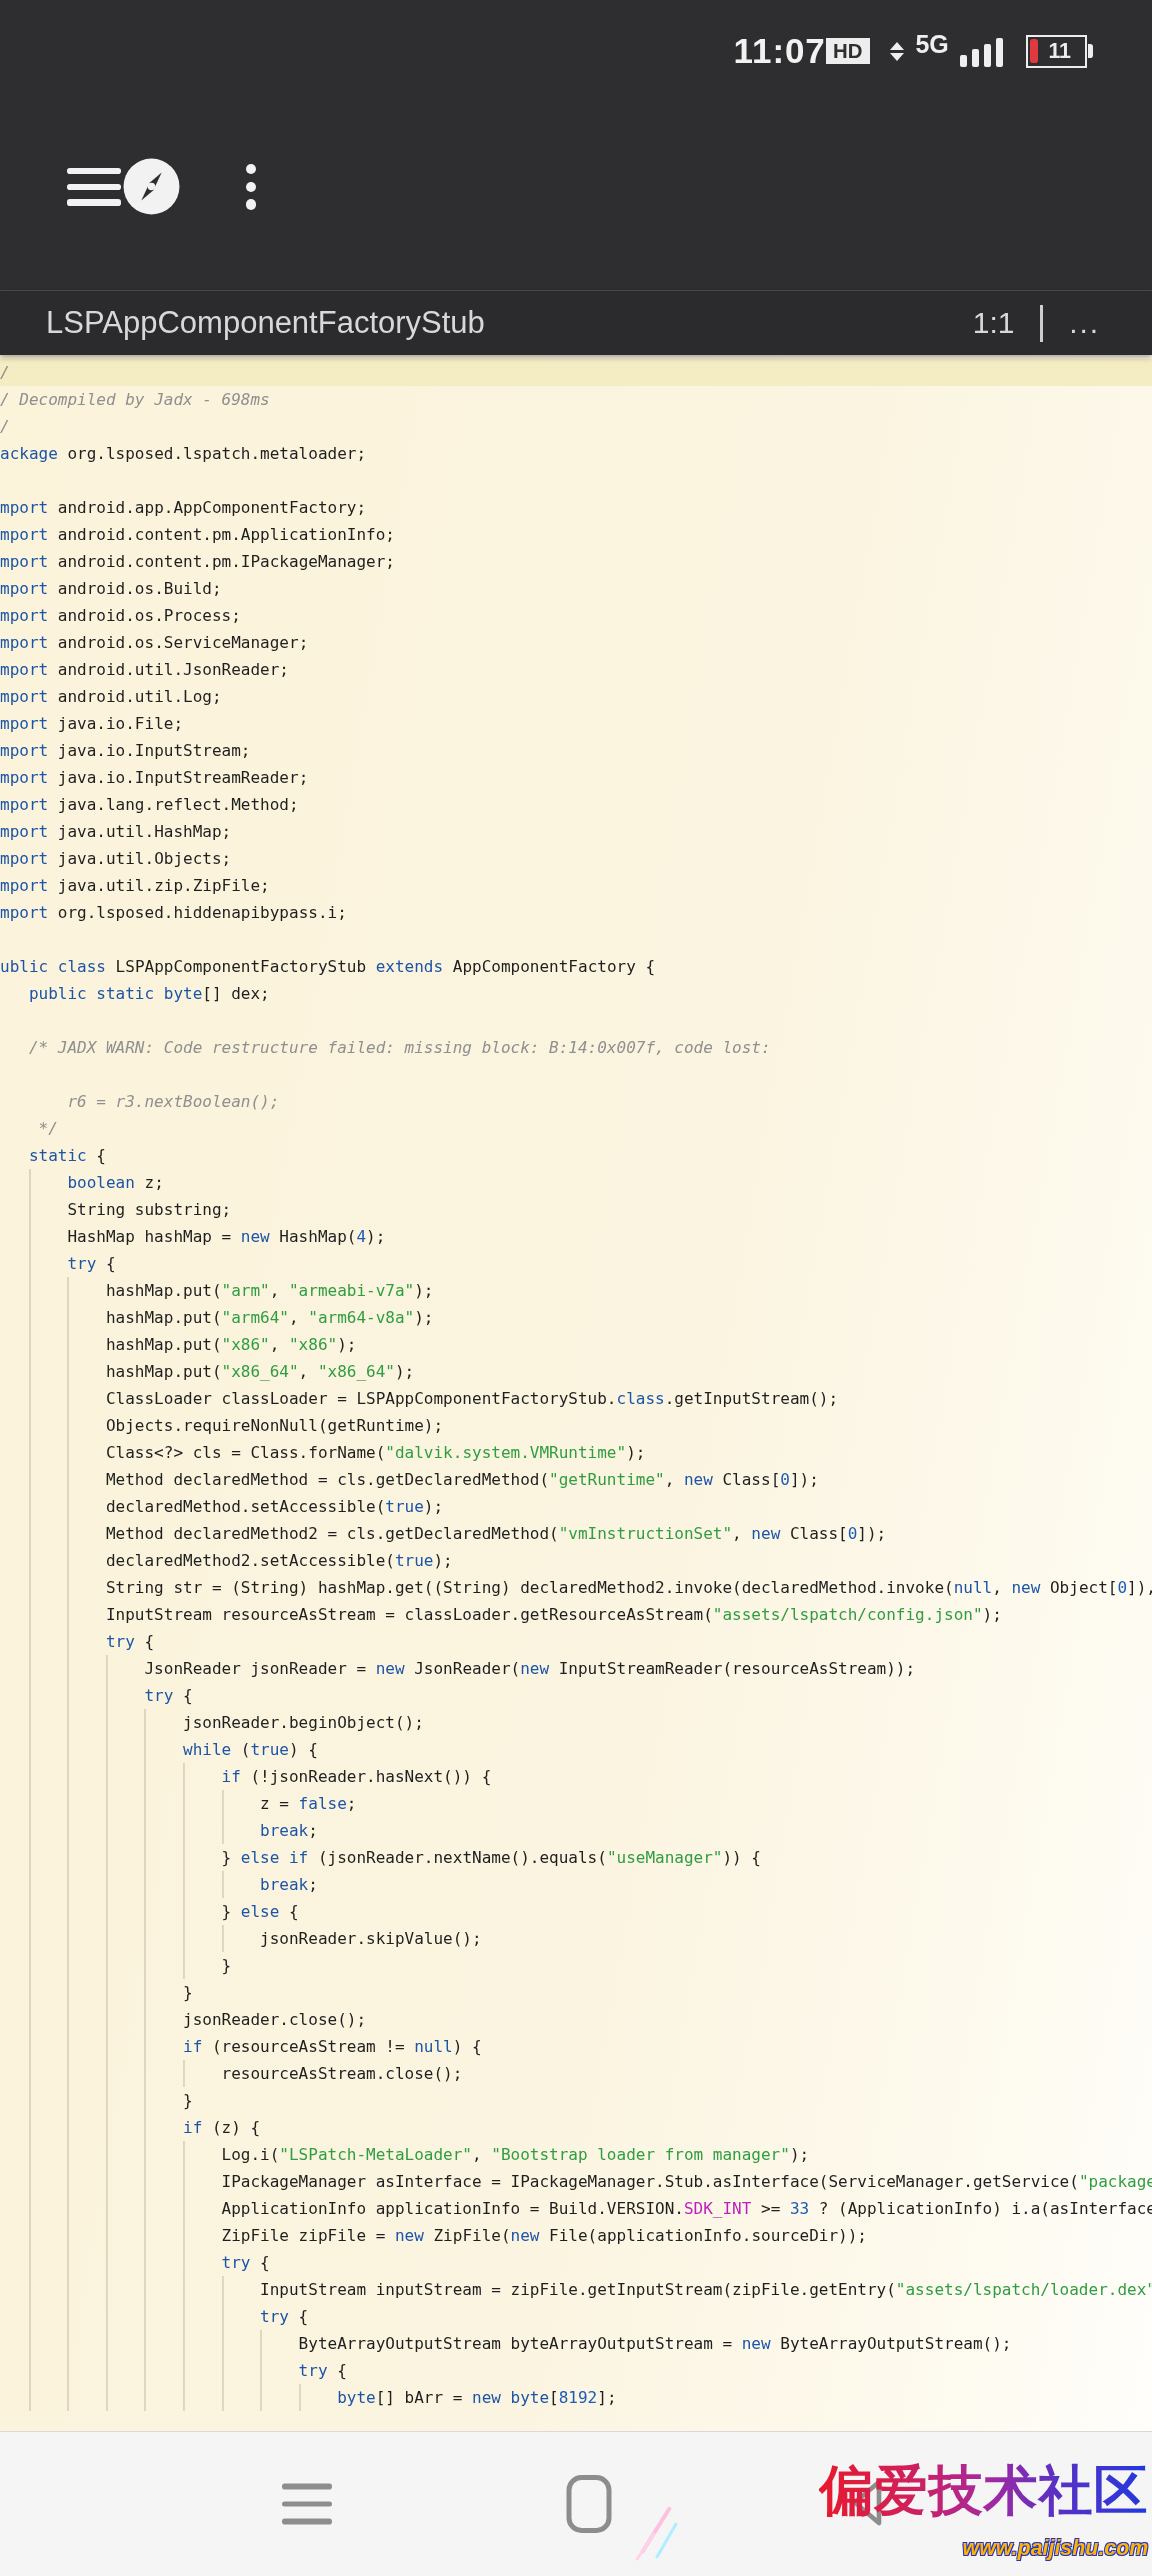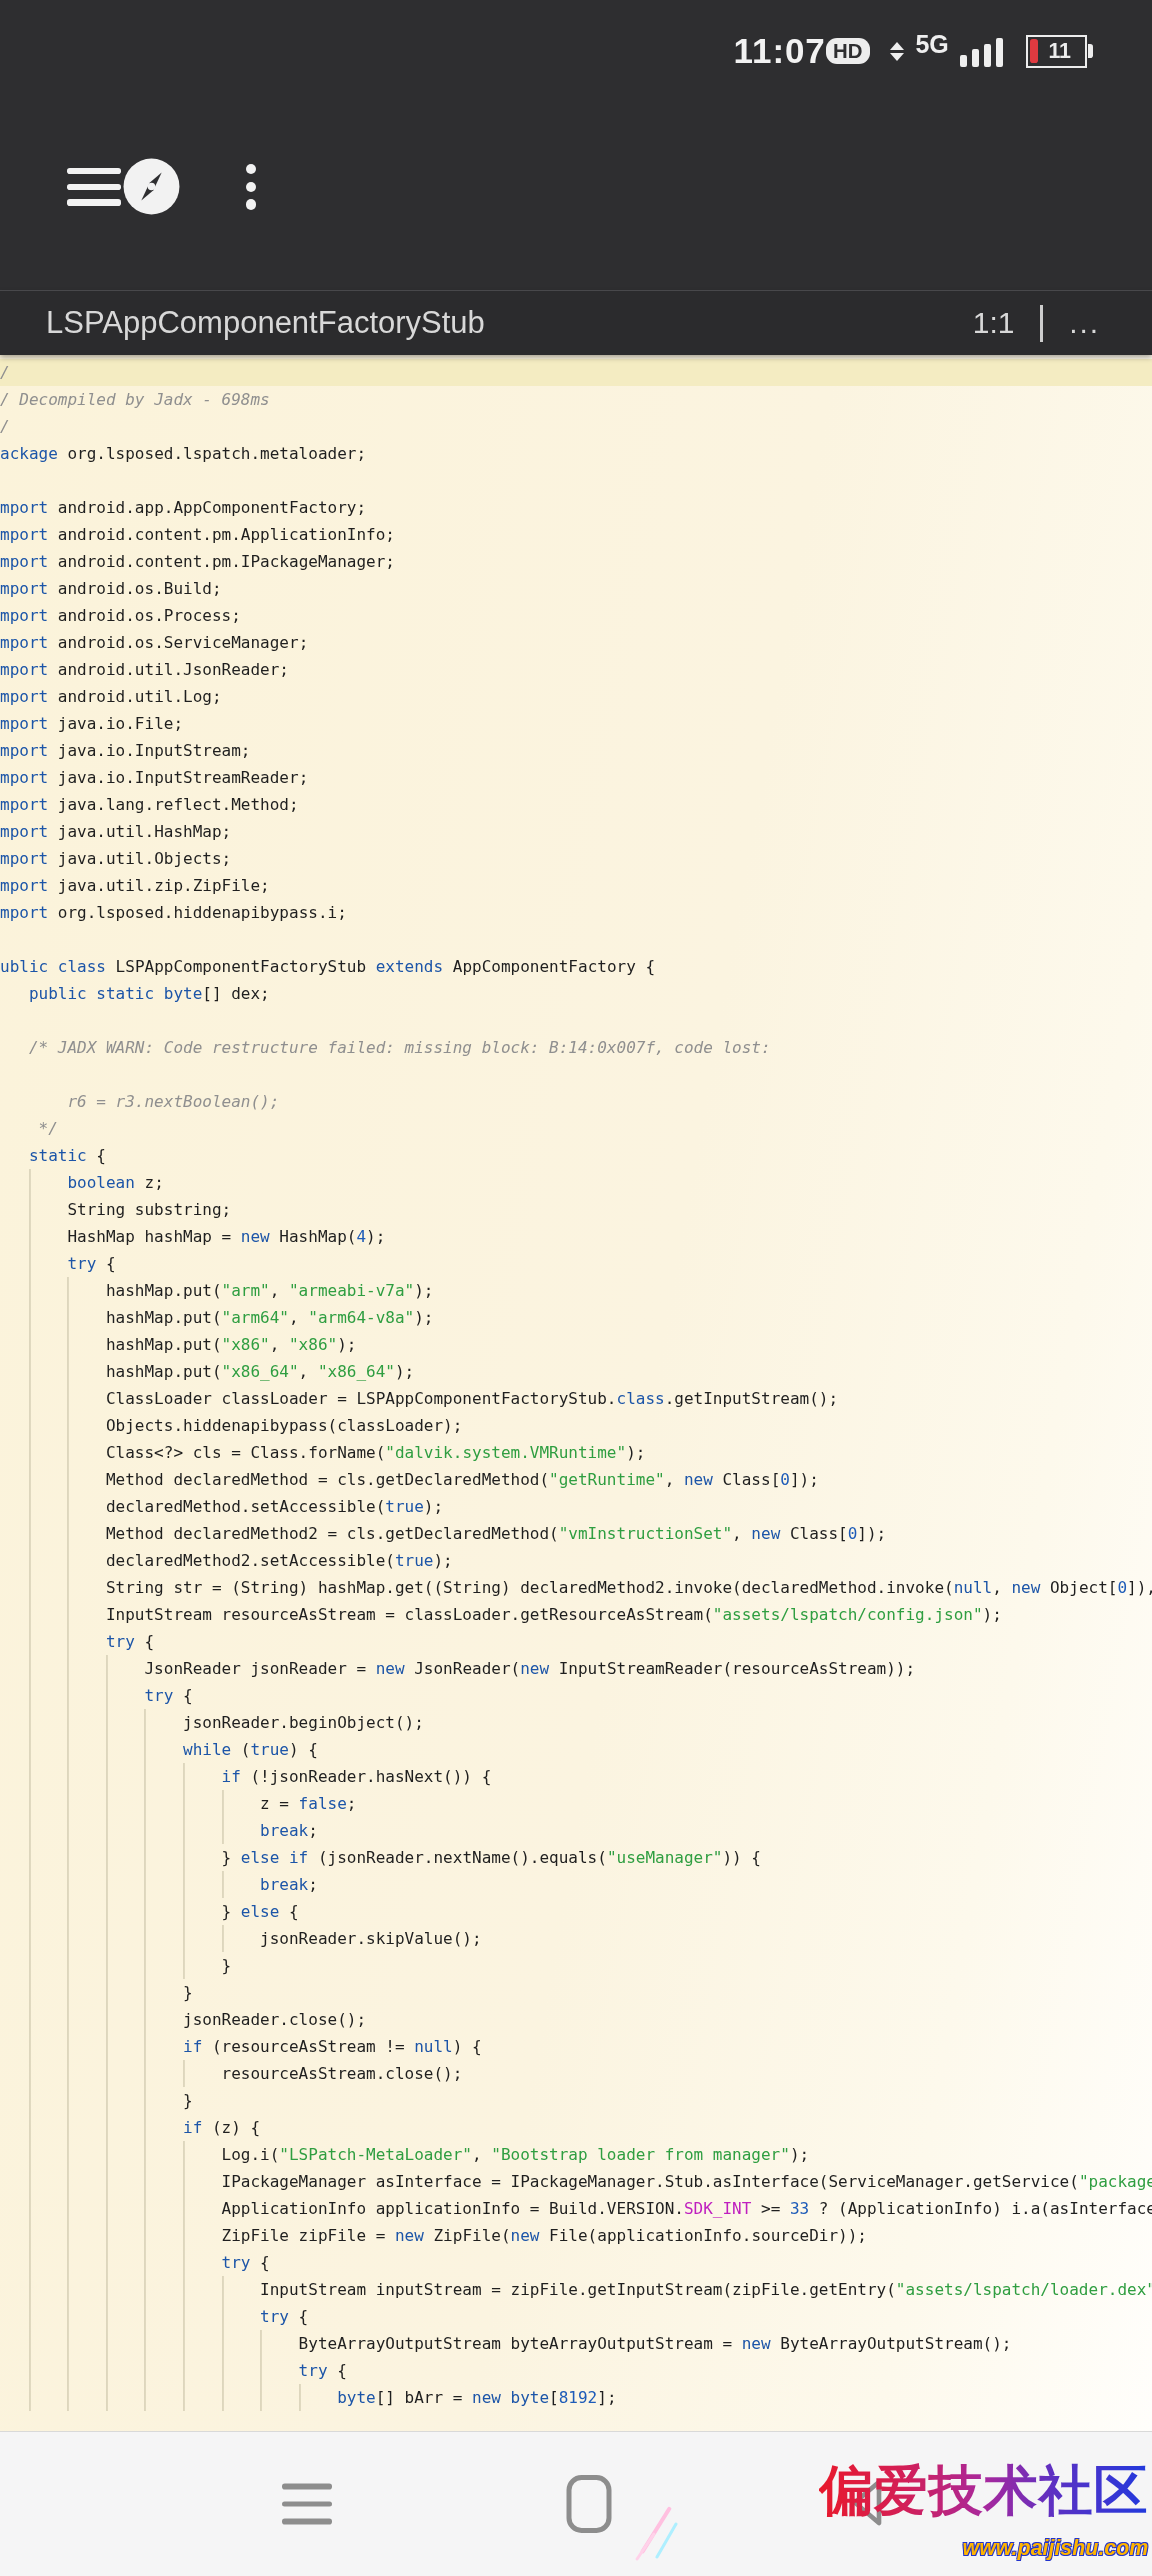--- a/index.html
+++ b/index.html
@@ -11,21 +11,21 @@
 
   
   .status-bar {
     height:93px; background:#2e2e30; display:flex; align-items:center;
     justify-content:flex-end; padding:9.3px 59px 0 71px;
   }
   .sb-time { color:#f2f2f2; font-size:35px; font-weight:600; letter-spacing:0.9px; }
   .sb-right { display:flex; align-items:center; gap:13px; }
   .hd-badge {
     background:#ededed; color:#2e2e30; font-size:20.4px; font-weight:700;
-    border-radius:11px; padding:2.8px 7.4px; line-height:1;
+    border-radius:0; padding:2.8px 7.4px; line-height:1;
   }
   .data-arrows { display:flex; flex-direction:column; gap:2.8px; margin-left:7.4px; }
   .tri-up { width:0; height:0; border-left:7.4px solid transparent; border-right:7.4px solid transparent; border-bottom:8.4px solid #efefef; }
   .tri-down { width:0; height:0; border-left:7.4px solid transparent; border-right:7.4px solid transparent; border-top:8.4px solid #efefef; }
   .net-label { color:#efefef; font-size:25px; font-weight:700; margin:-13px 0 0 -1.9px; }
   .signal { display:flex; align-items:flex-end; gap:4.6px; height:32px; margin-left:-1.9px; }
   .signal i { display:block; width:7.4px; background:#efefef; border-radius:1.9px; }
   .battery { display:flex; align-items:center; margin-left:9.3px; }
   .battery-body {
     position:relative; width:61px; height:33px; border:2.8px solid #ededed;
@@ -195,21 +195,21 @@
         <div class="cl"><span class="ind" style="width: 3ch;"></span><span class="tk">static</span><span class="tp"> {</span></div>
         <div class="cl"><span class="ind" style="width: 3ch;"></span><span class="ind ig" style="width: 4ch;"></span><span class="tk">boolean</span><span class="tp"> z;</span></div>
         <div class="cl"><span class="ind" style="width: 3ch;"></span><span class="ind ig" style="width: 4ch;"></span><span class="tp">String substring;</span></div>
         <div class="cl"><span class="ind" style="width: 3ch;"></span><span class="ind ig" style="width: 4ch;"></span><span class="tp">HashMap hashMap = </span><span class="tk">new</span><span class="tp"> HashMap(</span><span class="tn">4</span><span class="tp">);</span></div>
         <div class="cl"><span class="ind" style="width: 3ch;"></span><span class="ind ig" style="width: 4ch;"></span><span class="tk">try</span><span class="tp"> {</span></div>
         <div class="cl"><span class="ind" style="width: 3ch;"></span><span class="ind ig" style="width: 4ch;"></span><span class="ind ig" style="width: 4ch;"></span><span class="tp">hashMap.put(</span><span class="ts">"arm"</span><span class="tp">, </span><span class="ts">"armeabi-v7a"</span><span class="tp">);</span></div>
         <div class="cl"><span class="ind" style="width: 3ch;"></span><span class="ind ig" style="width: 4ch;"></span><span class="ind ig" style="width: 4ch;"></span><span class="tp">hashMap.put(</span><span class="ts">"arm64"</span><span class="tp">, </span><span class="ts">"arm64-v8a"</span><span class="tp">);</span></div>
         <div class="cl"><span class="ind" style="width: 3ch;"></span><span class="ind ig" style="width: 4ch;"></span><span class="ind ig" style="width: 4ch;"></span><span class="tp">hashMap.put(</span><span class="ts">"x86"</span><span class="tp">, </span><span class="ts">"x86"</span><span class="tp">);</span></div>
         <div class="cl"><span class="ind" style="width: 3ch;"></span><span class="ind ig" style="width: 4ch;"></span><span class="ind ig" style="width: 4ch;"></span><span class="tp">hashMap.put(</span><span class="ts">"x86_64"</span><span class="tp">, </span><span class="ts">"x86_64"</span><span class="tp">);</span></div>
         <div class="cl"><span class="ind" style="width: 3ch;"></span><span class="ind ig" style="width: 4ch;"></span><span class="ind ig" style="width: 4ch;"></span><span class="tp">ClassLoader classLoader = LSPAppComponentFactoryStub.</span><span class="tk">class</span><span class="tp">.getInputStream();</span></div>
-        <div class="cl"><span class="ind" style="width: 3ch;"></span><span class="ind ig" style="width: 4ch;"></span><span class="ind ig" style="width: 4ch;"></span><span class="tp">Objects.hiddenapibypass(classLoader);</span></div>
+        <div class="cl"><span class="ind" style="width: 3ch;"></span><span class="ind ig" style="width: 4ch;"></span><span class="ind ig" style="width: 4ch;"></span><span class="tp">Objects.requireNonNull(getRuntime);</span></div>
         <div class="cl"><span class="ind" style="width: 3ch;"></span><span class="ind ig" style="width: 4ch;"></span><span class="ind ig" style="width: 4ch;"></span><span class="tp">Class&lt;?&gt; cls = Class.forName(</span><span class="ts">"dalvik.system.VMRuntime"</span><span class="tp">);</span></div>
         <div class="cl"><span class="ind" style="width: 3ch;"></span><span class="ind ig" style="width: 4ch;"></span><span class="ind ig" style="width: 4ch;"></span><span class="tp">Method declaredMethod = cls.getDeclaredMethod(</span><span class="ts">"getRuntime"</span><span class="tp">, </span><span class="tk">new</span><span class="tp"> Class[</span><span class="tn">0</span><span class="tp">]);</span></div>
         <div class="cl"><span class="ind" style="width: 3ch;"></span><span class="ind ig" style="width: 4ch;"></span><span class="ind ig" style="width: 4ch;"></span><span class="tp">declaredMethod.setAccessible(</span><span class="tk">true</span><span class="tp">);</span></div>
         <div class="cl"><span class="ind" style="width: 3ch;"></span><span class="ind ig" style="width: 4ch;"></span><span class="ind ig" style="width: 4ch;"></span><span class="tp">Method declaredMethod2 = cls.getDeclaredMethod(</span><span class="ts">"vmInstructionSet"</span><span class="tp">, </span><span class="tk">new</span><span class="tp"> Class[</span><span class="tn">0</span><span class="tp">]);</span></div>
         <div class="cl"><span class="ind" style="width: 3ch;"></span><span class="ind ig" style="width: 4ch;"></span><span class="ind ig" style="width: 4ch;"></span><span class="tp">declaredMethod2.setAccessible(</span><span class="tk">true</span><span class="tp">);</span></div>
         <div class="cl"><span class="ind" style="width: 3ch;"></span><span class="ind ig" style="width: 4ch;"></span><span class="ind ig" style="width: 4ch;"></span><span class="tp">String str = (String) hashMap.get((String) declaredMethod2.invoke(declaredMethod.invoke(</span><span class="tk">null</span><span class="tp">, </span><span class="tk">new</span><span class="tp"> Object[</span><span class="tn">0</span><span class="tp">]), </span><span class="tk">new</span></div>
         <div class="cl"><span class="ind" style="width: 3ch;"></span><span class="ind ig" style="width: 4ch;"></span><span class="ind ig" style="width: 4ch;"></span><span class="tp">InputStream resourceAsStream = classLoader.getResourceAsStream(</span><span class="ts">"assets/lspatch/config.json"</span><span class="tp">);</span></div>
         <div class="cl"><span class="ind" style="width: 3ch;"></span><span class="ind ig" style="width: 4ch;"></span><span class="ind ig" style="width: 4ch;"></span><span class="tk">try</span><span class="tp"> {</span></div>
         <div class="cl"><span class="ind" style="width: 3ch;"></span><span class="ind ig" style="width: 4ch;"></span><span class="ind ig" style="width: 4ch;"></span><span class="ind ig" style="width: 4ch;"></span><span class="tp">JsonReader jsonReader = </span><span class="tk">new</span><span class="tp"> JsonReader(</span><span class="tk">new</span><span class="tp"> InputStreamReader(resourceAsStream));</span></div>
         <div class="cl"><span class="ind" style="width: 3ch;"></span><span class="ind ig" style="width: 4ch;"></span><span class="ind ig" style="width: 4ch;"></span><span class="ind ig" style="width: 4ch;"></span><span class="tk">try</span><span class="tp"> {</span></div>

